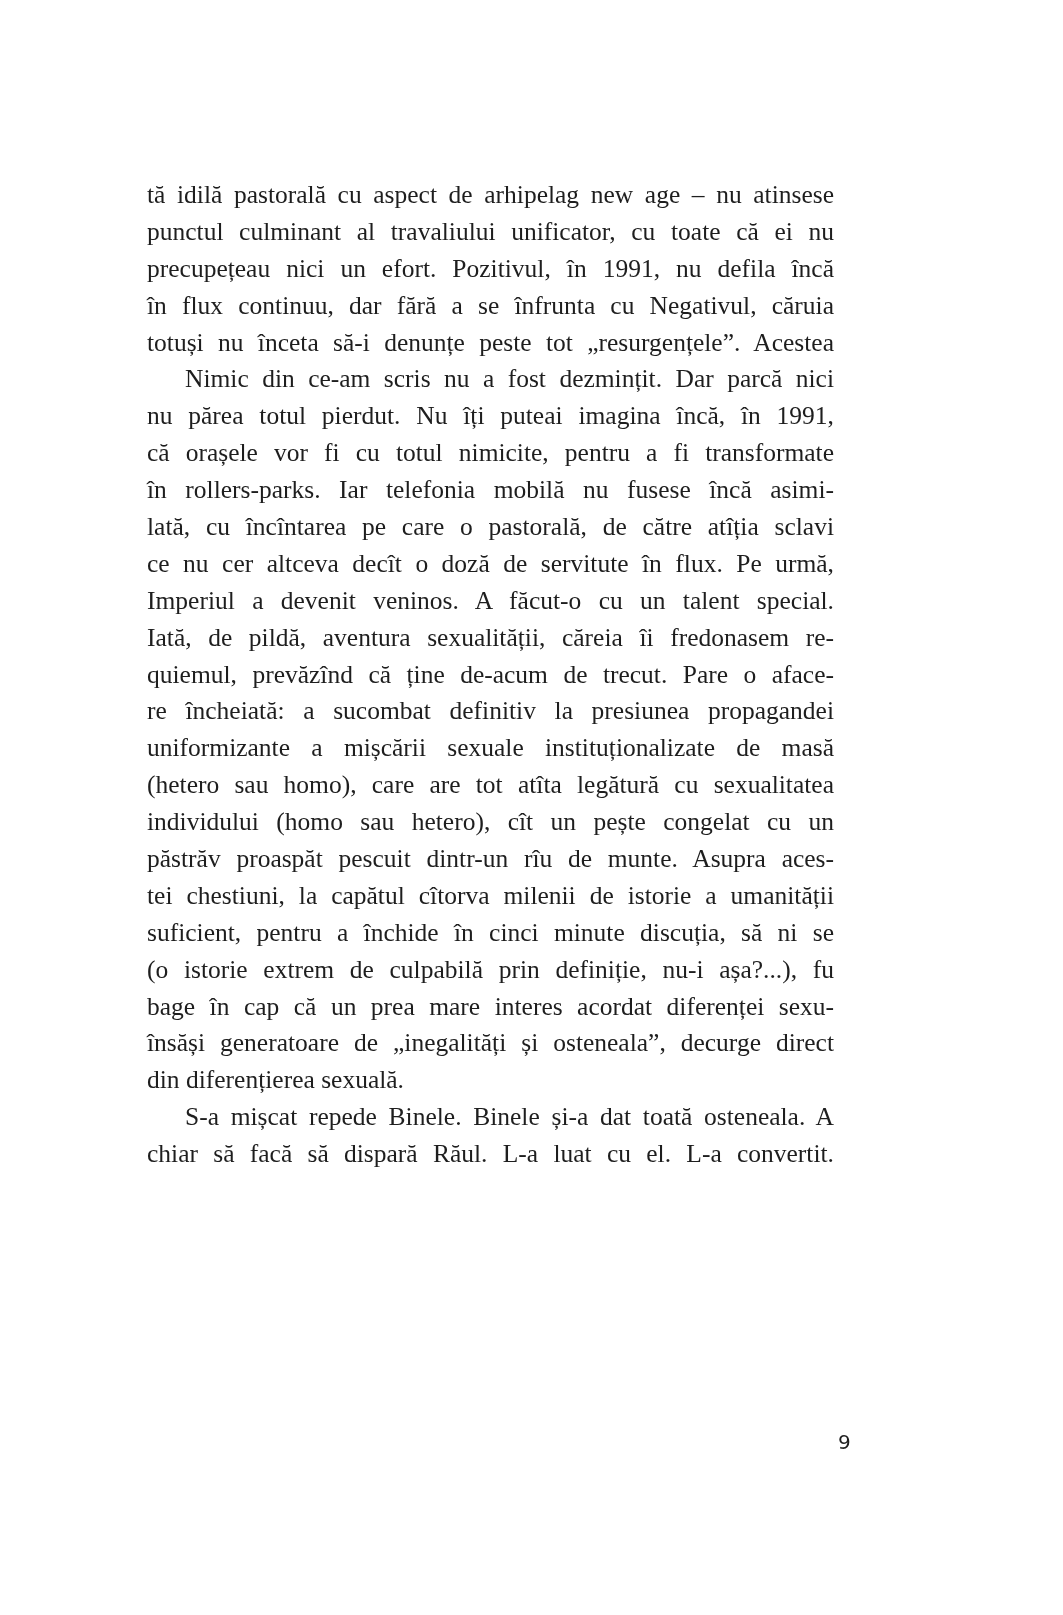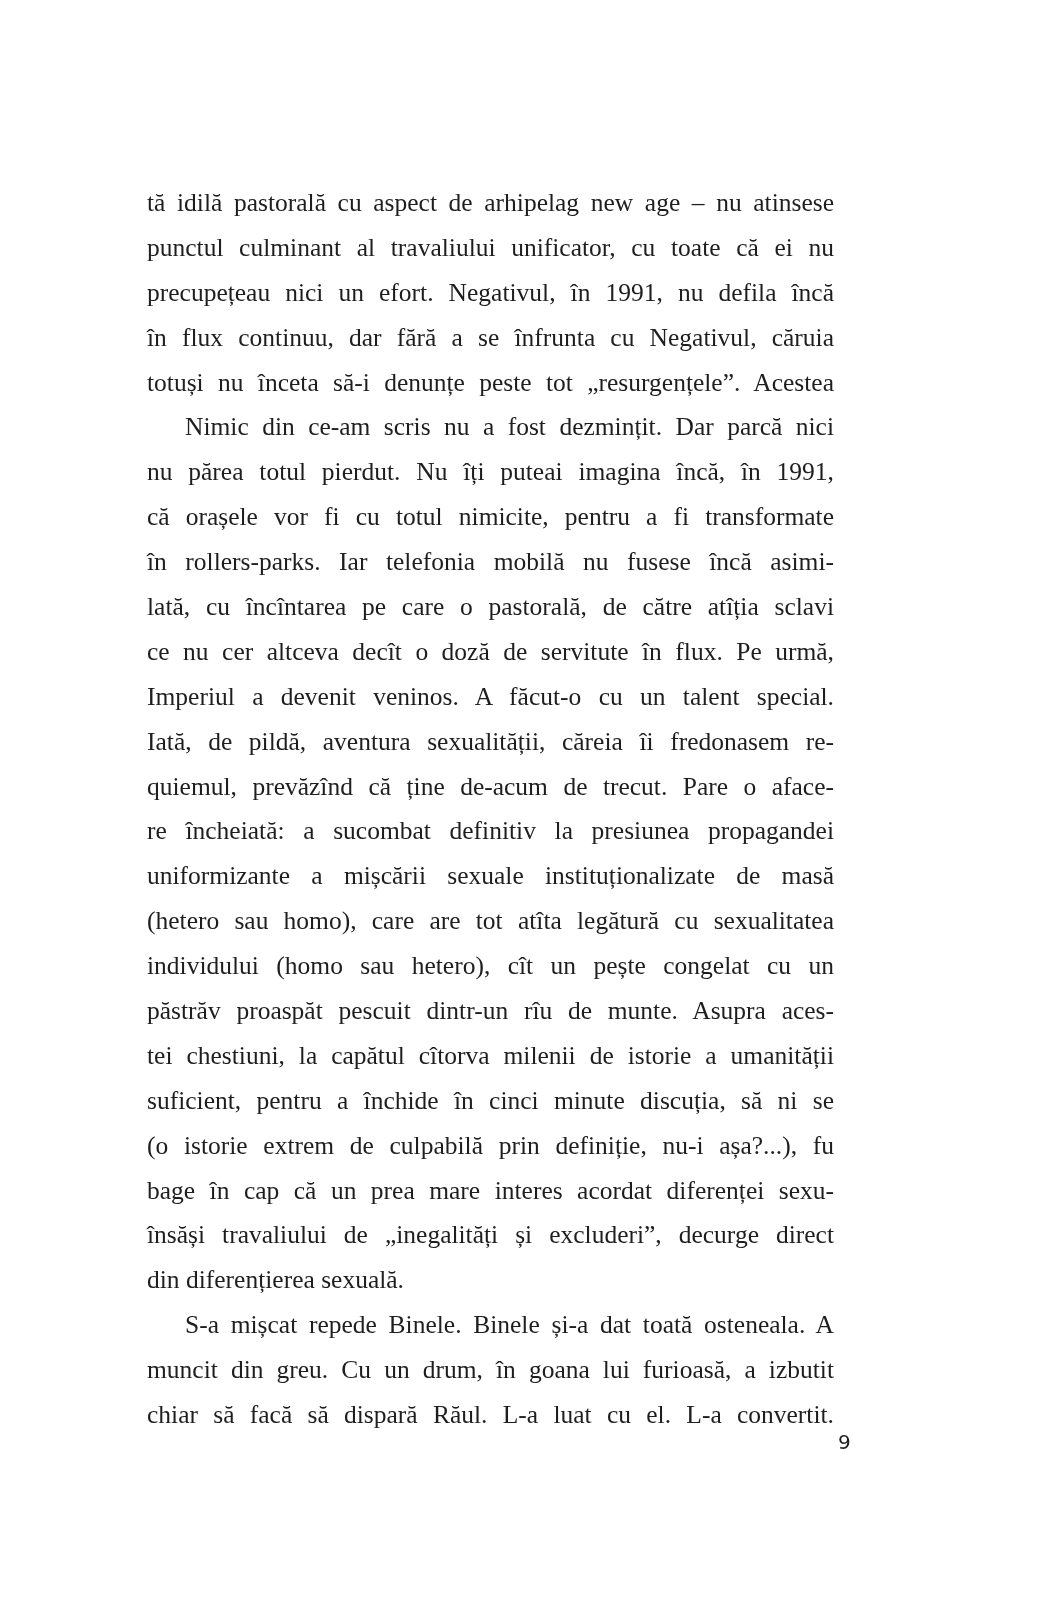--- a/index.html
+++ b/index.html
@@ -31,21 +31,20 @@
       line-height: 36.9px;
       color: #1e1e1e;
     }
     .line {
       display: block;
       white-space: nowrap;
       text-align: justify;
       text-align-last: justify;
       height: 36.9px;
       overflow: visible;
-      margin-top: 8px;
     }
     .line.last {
       text-align-last: left;
     }
     .line.indent {
       padding-left: 38px;
       font-family: Liberation Serif, serif;
     }
     .page-number {
       position: absolute;
@@ -57,21 +56,21 @@
     }
   </style>
 </head>
 <body>
 
 <div class="page">
   <div class="text-block">
 
     <span class="line">tă idilă pastorală cu aspect de arhipelag new age – nu atinsese</span>
     <span class="line">punctul culminant al travaliului unificator, cu toate că ei nu</span>
-    <span class="line">precupețeau nici un efort. Negativul, în 1991, nu defila încă</span>
+    <span class="line">precupețeau nici un efort. Pozitivul, în 1991, nu defila încă</span>
     <span class="line">în flux continuu, dar fără a se înfrunta cu Negativul, căruia</span>
     <span class="line">totuși nu înceta să-i denunțe peste tot „resurgențele”. Acestea</span>
 
     <span class="line indent">Nimic din ce-am scris nu a fost dezmințit. Dar parcă nici</span>
     <span class="line">nu părea totul pierdut. Nu îți puteai imagina încă, în 1991,</span>
     <span class="line">că orașele vor fi cu totul nimicite, pentru a fi transformate</span>
     <span class="line">în rollers-parks. Iar telefonia mobilă nu fusese încă asimi-</span>
     <span class="line">lată, cu încîntarea pe care o pastorală, de către atîția sclavi</span>
     <span class="line">ce nu cer altceva decît o doză de servitute în flux. Pe urmă,</span>
     <span class="line">Imperiul a devenit veninos. A făcut-o cu un talent special.</span>
@@ -79,22 +78,21 @@
     <span class="line">quiemul, prevăzînd că ține de-acum de trecut. Pare o aface-</span>
     <span class="line">re încheiată: a sucombat definitiv la presiunea propagandei</span>
     <span class="line">uniformizante a mișcării sexuale instituționalizate de masă</span>
     <span class="line">(hetero sau homo), care are tot atîta legătură cu sexualitatea</span>
     <span class="line">individului (homo sau hetero), cît un pește congelat cu un</span>
     <span class="line">păstrăv proaspăt pescuit dintr-un rîu de munte. Asupra aces-</span>
     <span class="line">tei chestiuni, la capătul cîtorva milenii de istorie a umanității</span>
     <span class="line">suficient, pentru a închide în cinci minute discuția, să ni se</span>
     <span class="line">(o istorie extrem de culpabilă prin definiție, nu-i așa?...), fu</span>
     <span class="line">bage în cap că un prea mare interes acordat diferenței sexu-</span>
-    <span class="line">însăși travaliului de „inegalități și excluderi”, decurge direct</span>
+    <span class="line">însăși generatoare de „inegalități și osteneala”, decurge direct</span>
     <span class="line last">din diferențierea sexuală.</span>
 
     <span class="line indent">S-a mișcat repede Binele. Binele și-a dat toată osteneala. A</span>
-    <span class="line">muncit din greu. Cu un drum, în goana lui furioasă, a izbutit</span>
     <span class="line">chiar să facă să dispară Răul. L-a luat cu el. L-a convertit.</span>
   </div>
 
   <div class="page-number">9</div>
 </div>
 
 </body></html>

